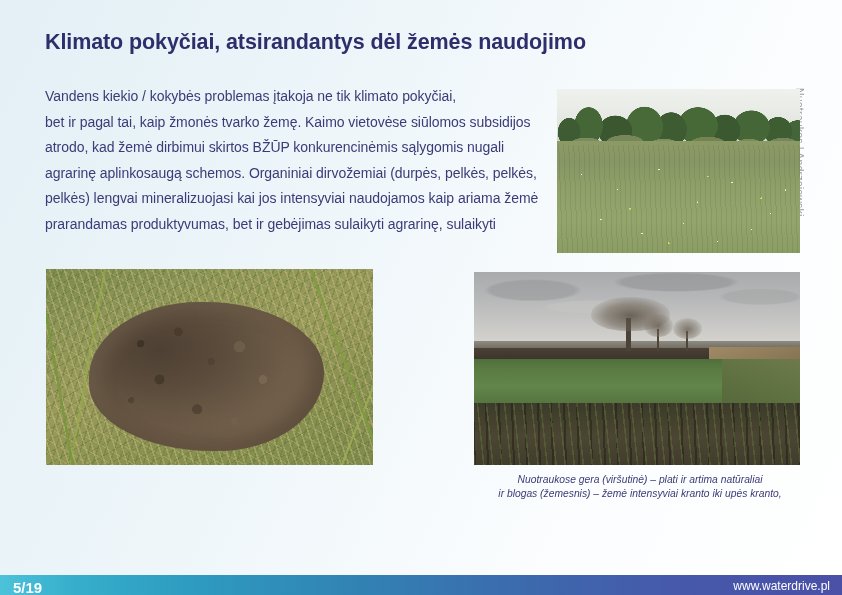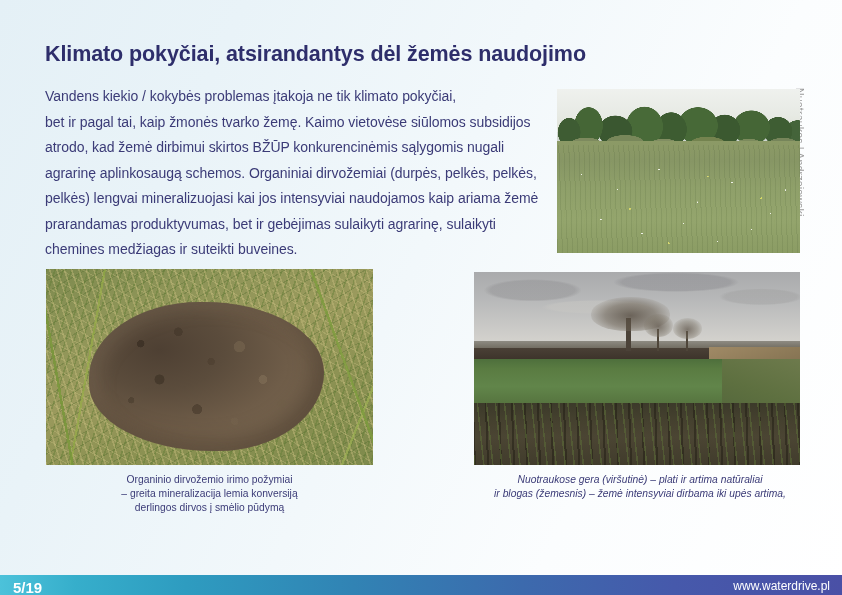--- a/index.html
+++ b/index.html
@@ -19,21 +19,21 @@
     width: 842px;
     height: 595px;
     background: linear-gradient(115deg, #e4f0f6 0%, #e9f3f8 22%, #f2f8fb 48%, #fbfdfe 72%, #ffffff 100%);
     overflow: hidden;
   }
 
   
   .title {
     position: absolute;
     left: 45px;
-    top: 42px;
+    top: 30px;
     width: 720px;
     font-size: 21.5px;
     font-weight: bold;
     color: #2e2e6b;
     letter-spacing: -0.1px;
     line-height: 1.2;
   }
 
   
   .body-text {
@@ -291,21 +291,20 @@
 
   <div class="title">Klimato pokyčiai, atsirandantys dėl žemės naudojimo</div>
 
   <div class="body-text">
     <span class="ln">Vandens kiekio / kokybės problemas įtakoja ne tik klimato pokyčiai,</span>
     <span class="ln">bet ir pagal tai, kaip žmonės tvarko žemę. Kaimo vietovėse siūlomos subsidijos</span>
     <span class="ln">atrodo, kad žemė dirbimui skirtos BŽŪP konkurencinėmis sąlygomis nugali</span>
     <span class="ln">agrarinę aplinkosaugą schemos. Organiniai dirvožemiai (durpės, pelkės, pelkės,</span>
     <span class="ln">pelkės) lengvai mineralizuojasi kai jos intensyviai naudojamos kaip ariama žemė</span>
     <span class="ln"> prarandamas produktyvumas, bet ir gebėjimas sulaikyti agrarinę, sulaikyti</span>
-    <span class="ln">chemines medžiagas ir suteikti buveines.</span>
   </div>
 
   <div class="photo-credit">Nuotraukos | Andrzejewski</div>
 
   <div class="photo" id="photo-meadow">
     <div class="scene">
       <div class="sky"></div>
       <div class="treeline"></div>
       <div class="shrubs"></div>
       <div class="field"></div>
@@ -335,29 +334,24 @@
       <div class="tree-big"></div>
       <div class="tree-m t2"></div>
       <div class="tree-m t3"></div>
       <div class="green-field"></div>
       <div class="green-field-r"></div>
       <div class="plough"></div>
       <div class="plough-rows"></div>
     </div>
   </div>
 
-  <div class="caption" id="caption-left">
-    <span class="cln">Organinio dirvožemio irimo požymiai</span>
-    <span class="cln">– greita mineralizacija lemia konversiją</span>
-    <span class="cln">derlingos dirvos į smėlio pūdymą</span>
-  </div>
 
   <div class="caption" id="caption-right">
     <span class="cln">Nuotraukose gera (viršutinė) – plati ir artima natūraliai</span>
-    <span class="cln">ir blogas (žemesnis) – žemė intensyviai dirbama iki upės artima,</span>
+    <span class="cln">ir blogas (žemesnis) – žemė intensyviai kranto iki upės kranto,</span>
   </div>
 
   <div class="footer">
     <span class="page-no">5/19</span>
     <span class="site">www.waterdrive.pl</span>
   </div>
 
 </div>
 
 </body></html>

